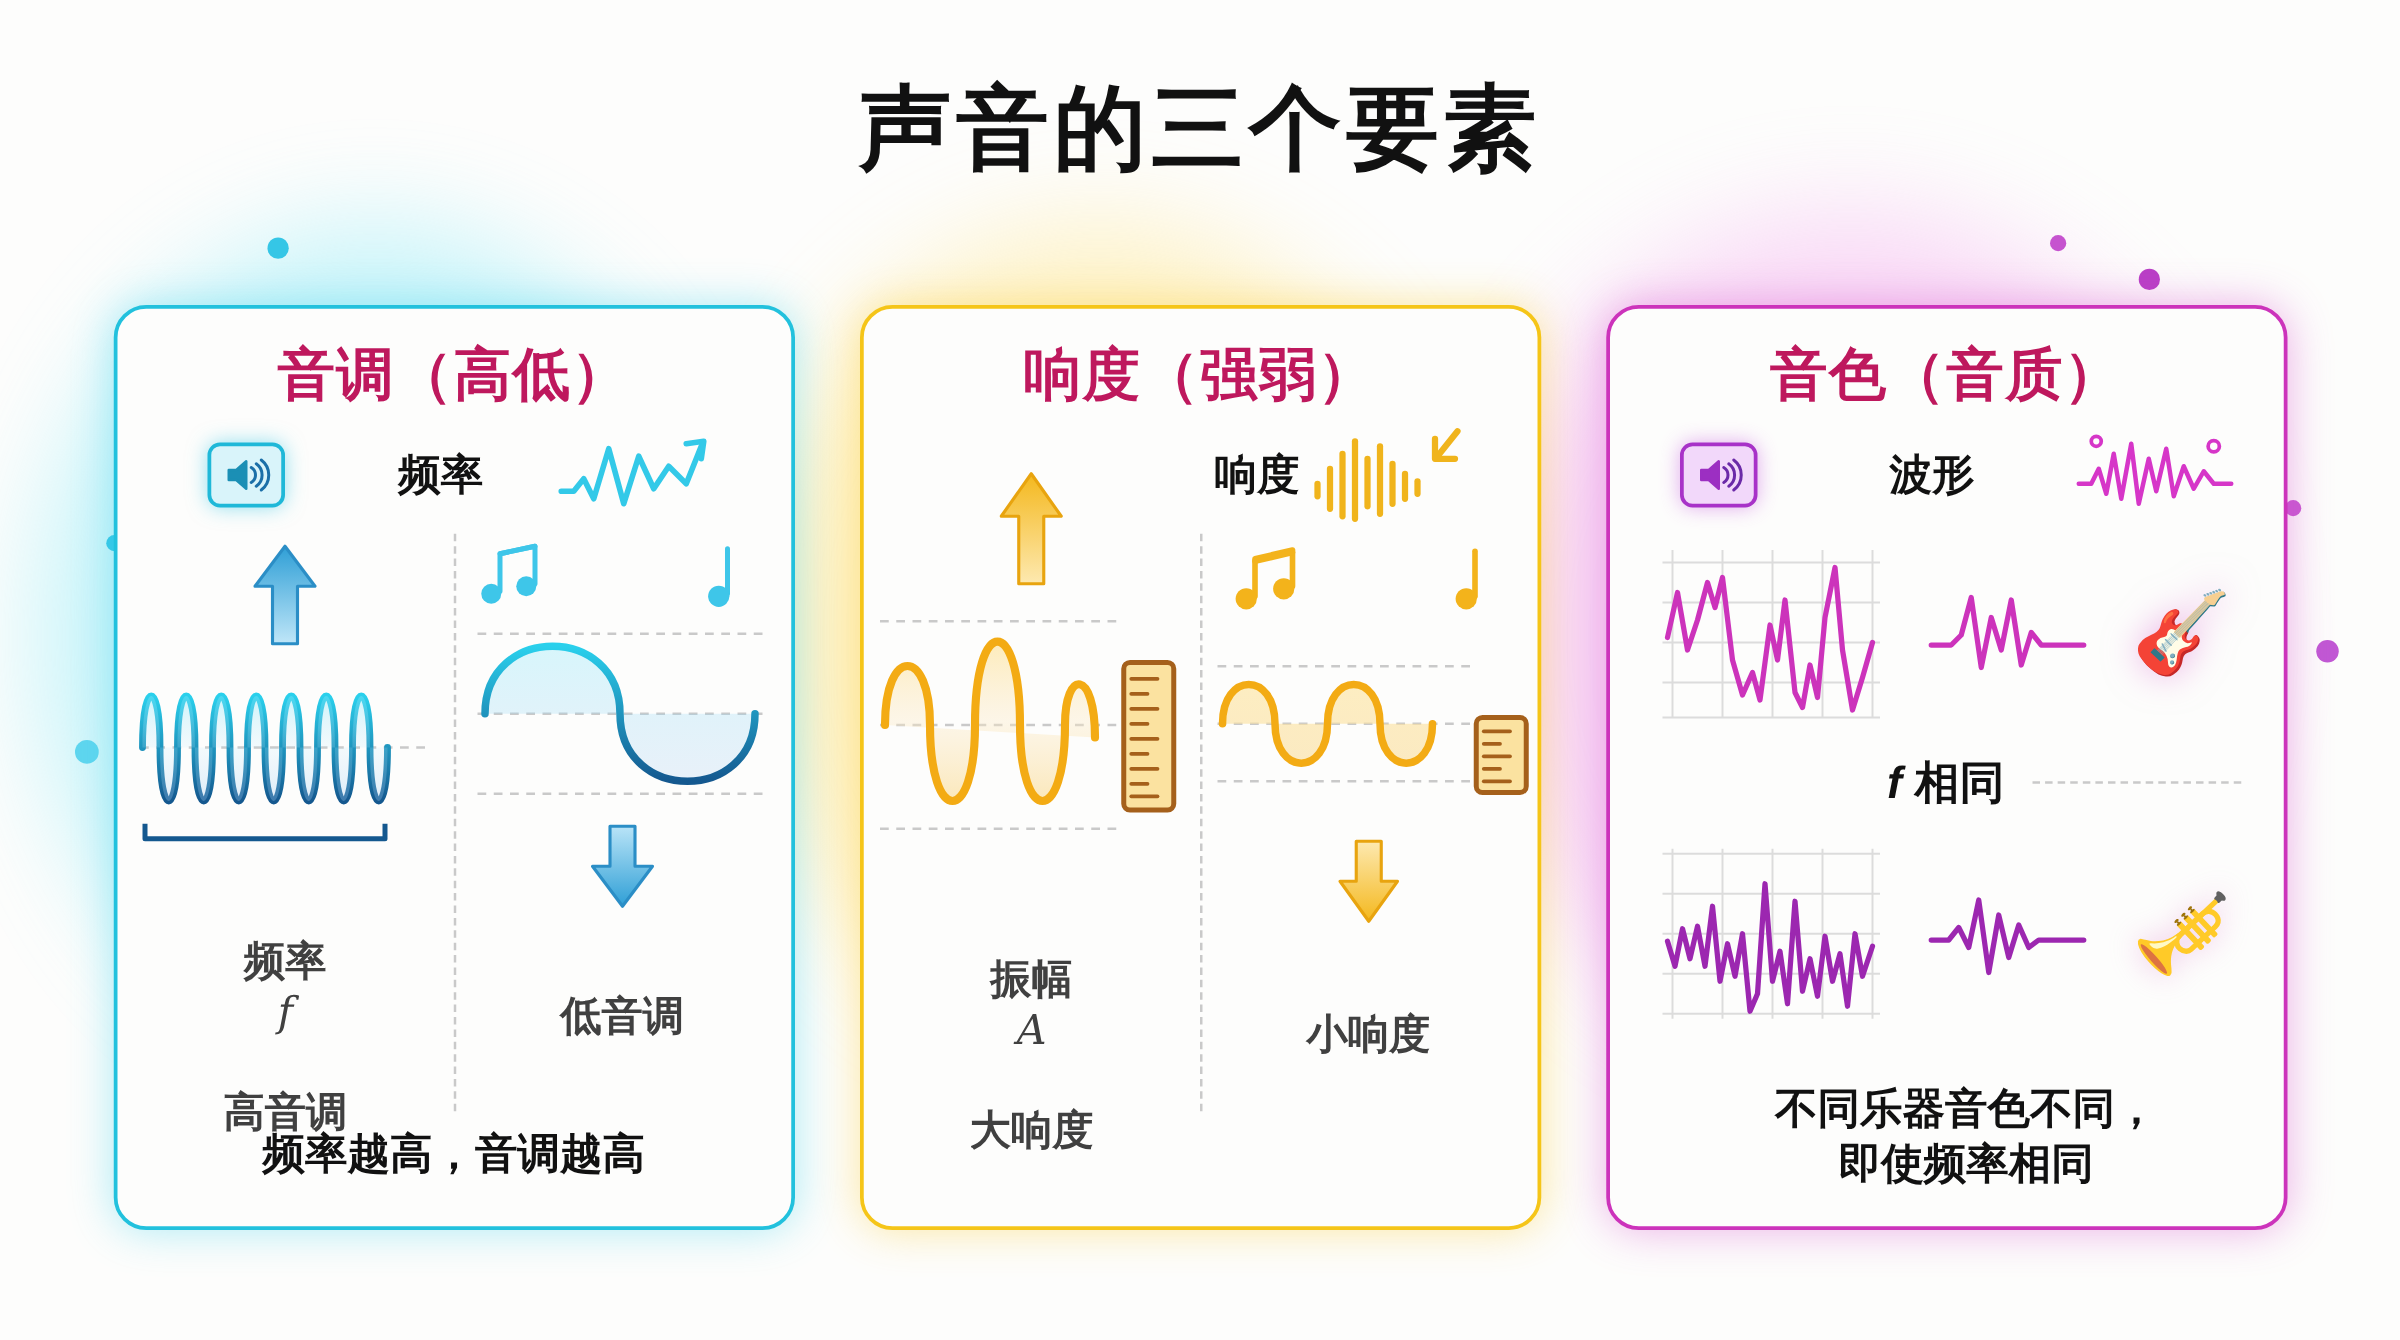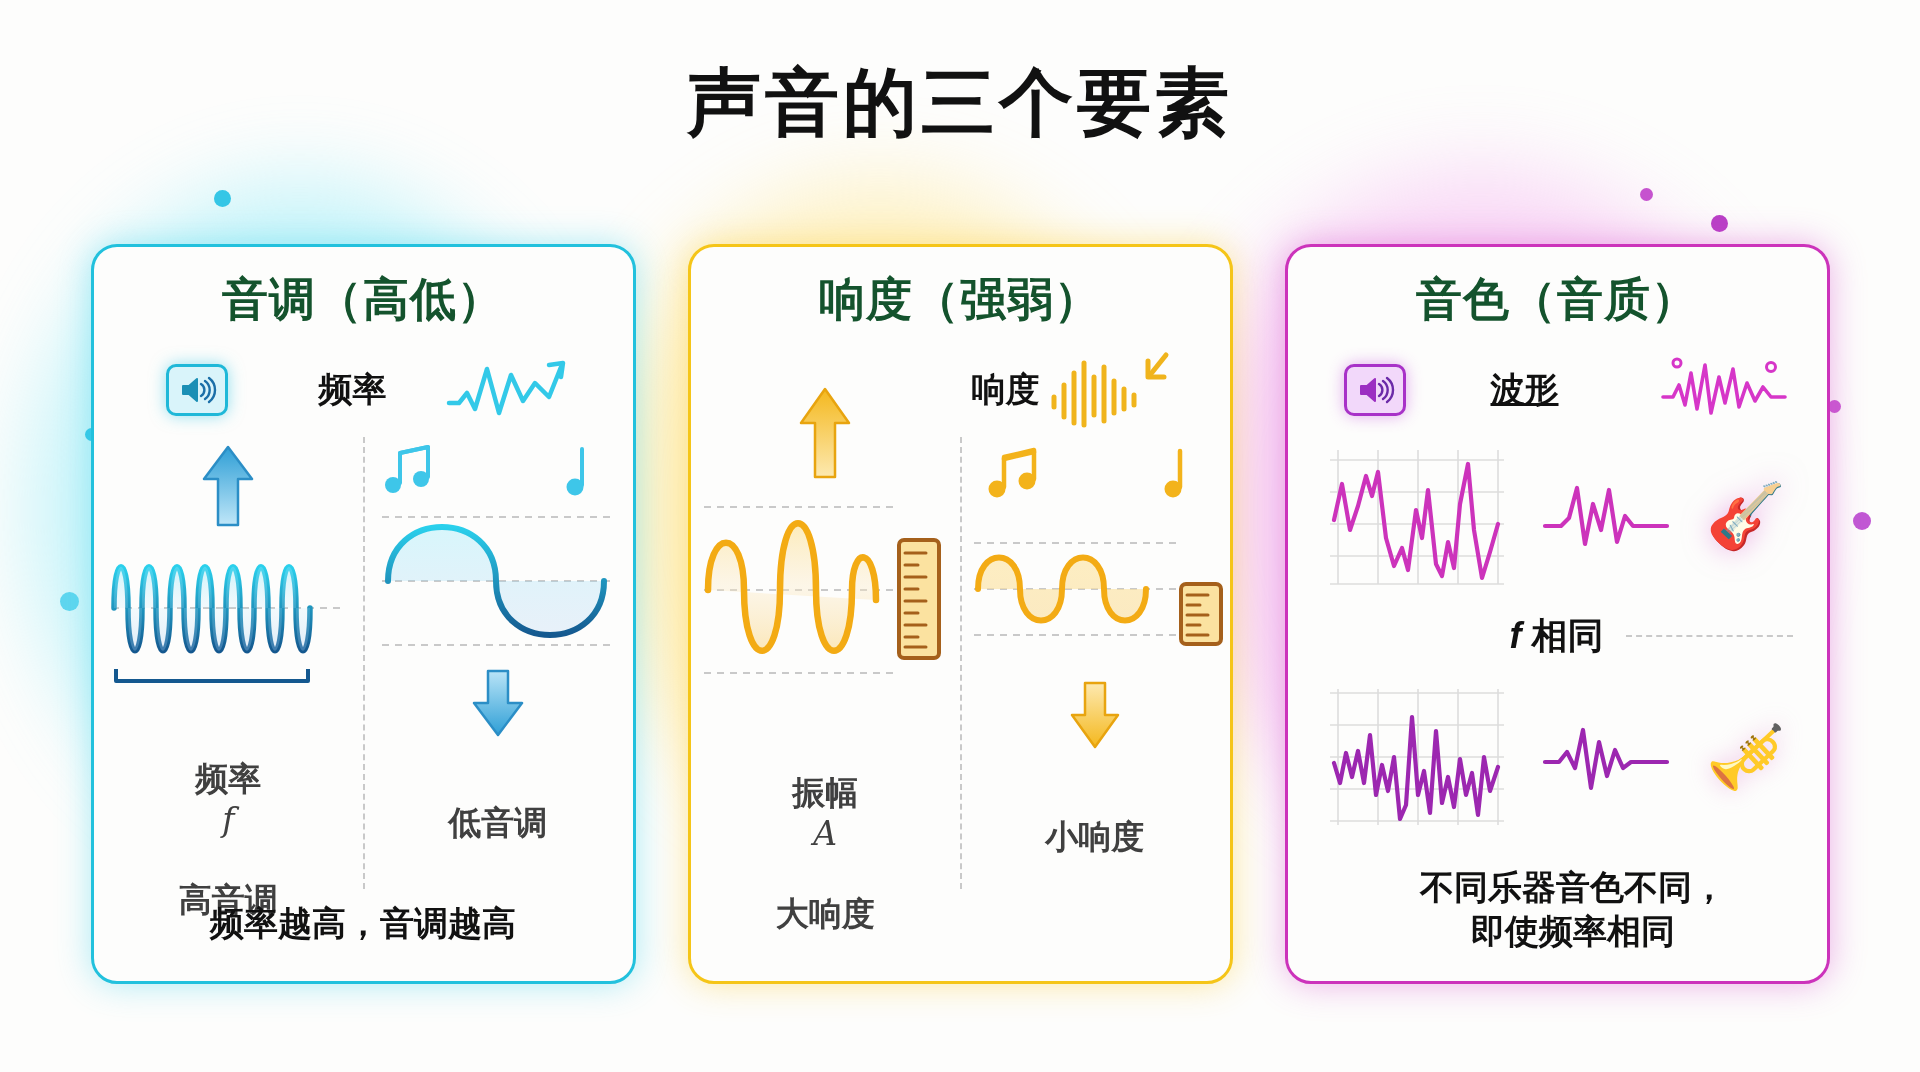--- a/index.html
+++ b/index.html
@@ -31,22 +31,22 @@
   .card{
     width:545px; height:740px;
     background:#fdfdfc;
     border-radius:26px;
     border:3px solid #ccc;
     position:relative;
     display:flex; flex-direction:column; align-items:center;
     padding-top:22px;
   }
   .card-title{
-    font-size:46px; font-weight:bold; color:#14532d;
-    letter-spacing:1px; margin-bottom:16px;
+    font-size:46px; font-weight:bold; color:#be185d;
+    letter-spacing:1px; margin-bottom:6px;
   }
 
   
   .strip{
     width:100%; height:86px;
     display:flex; align-items:center;
     position:relative;
   }
   .strip .spk{ position:absolute; left:72px; top:50%; transform:translateY(-50%); }
   .strip .lbl{ position:absolute; left:225px; top:50%; transform:translateY(-50%);
@@ -380,21 +380,21 @@
       <span class="spk" style="left:56px;">
         <span class="spk-chip violet">
           <svg width="36" height="28" viewBox="0 0 36 28">
             <path d="M4 10 h6 l8-7 v22 l-8-7 H4 z" fill="#9c2fc2" stroke="#9c2fc2" stroke-width="2" stroke-linejoin="round"></path>
             <path d="M22 8 a7 7 0 0 1 0 12" fill="none" stroke="#6b2aa8" stroke-width="2.4" stroke-linecap="round"></path>
             <path d="M26 5 a11 11 0 0 1 0 18" fill="none" stroke="#6b2aa8" stroke-width="2.4" stroke-linecap="round"></path>
             <path d="M30 2 a15 15 0 0 1 0 24" fill="none" stroke="#6b2aa8" stroke-width="2.4" stroke-linecap="round"></path>
           </svg>
         </span>
       </span>
-      <span class="lbl" style="left:203px;text-decoration:underline;">波形</span>
+      <span class="lbl" style="left:224px;">波形</span>
       <span class="mini" style="right:38px;">
         <svg width="128" height="66" viewBox="0 0 128 66">
           <path d="M2 40 L12 40 L18 28 L24 48 L30 16 L36 52 L44 8 L50 56 L58 20 L64 46 L72 12 L78 50 L86 26 L94 44 L102 30 L110 40 L124 40" fill="none" stroke="#d636c8" stroke-width="3.6" stroke-linejoin="round" stroke-linecap="round"></path>
           <circle cx="16" cy="6" r="4" fill="none" stroke="#d636c8" stroke-width="3"></circle>
           <circle cx="110" cy="10" r="4.5" fill="none" stroke="#d636c8" stroke-width="3"></circle>
         </svg>
       </span>
     </div>
 
     <div class="body2" style="flex-direction:column;">

